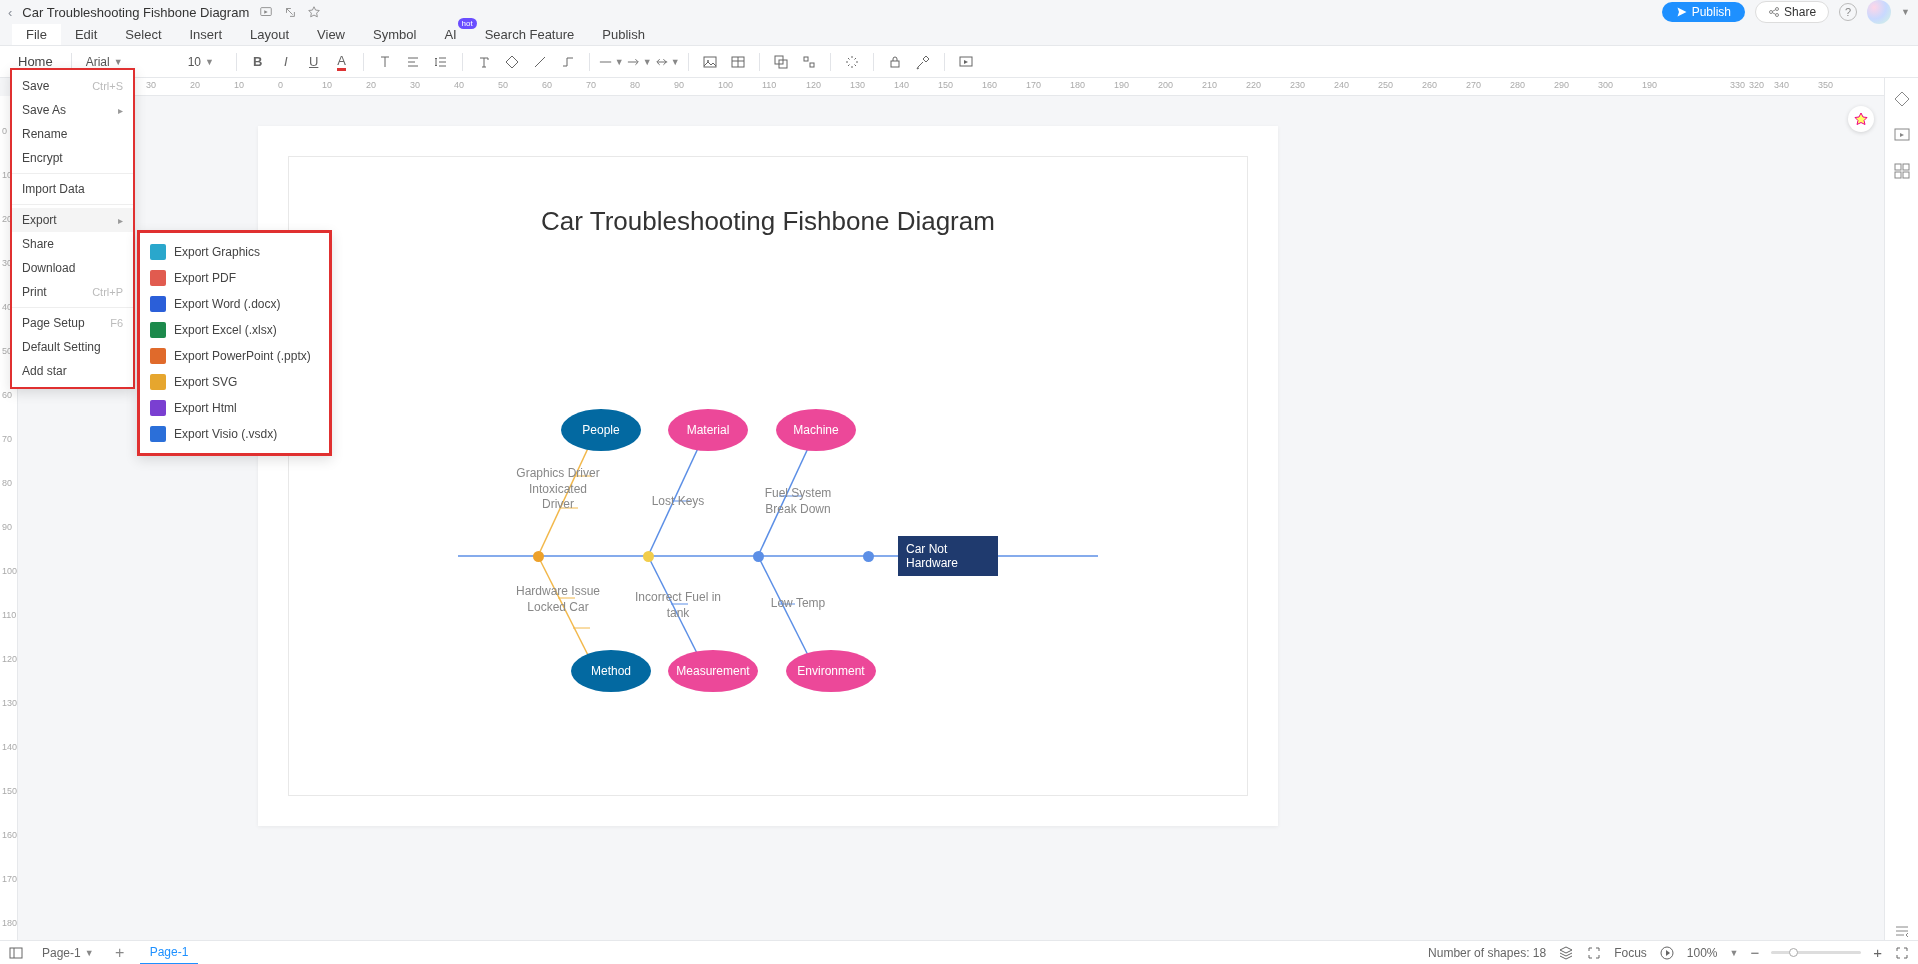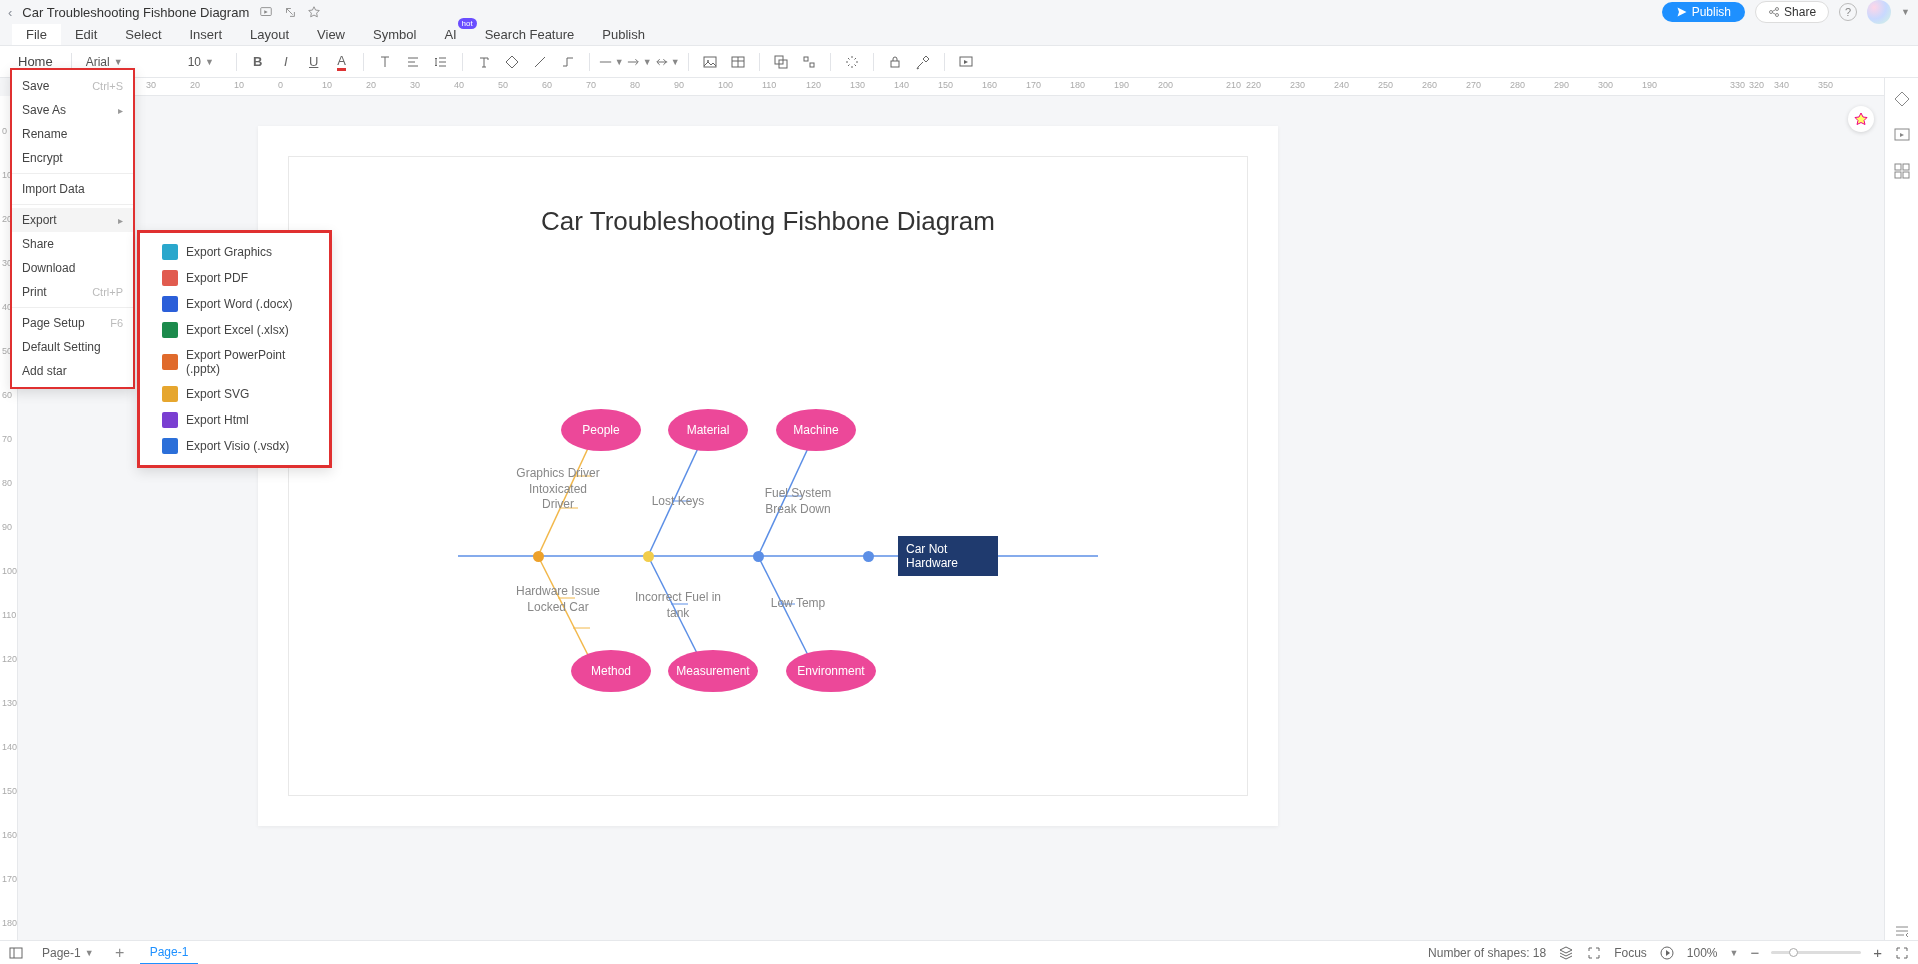--- a/index.html
+++ b/index.html
@@ -48,21 +48,21 @@
   .diagram-title { position:absolute; left:0; right:0; top:80px; text-align:center; font-size:26px; color:#333; }
 
   
   .dropdown { position:absolute; background:#fff; border:1px solid #ddd; box-shadow:0 4px 12px rgba(0,0,0,0.12); z-index:100;}
   .file-dd { left:10px; top:68px; width:125px; border:2px solid #e03030; padding:4px 0;}
   .dd-item { padding:5px 10px; font-size:12px; color:#444; display:flex; justify-content:space-between; align-items:center; cursor:pointer;}
   .dd-item .shortcut { color:#bbb; font-size:11px;}
   .dd-item .arrow { color:#999; font-size:10px;}
   .dd-sep { height:1px; background:#eee; margin:3px 0;}
 
-  .export-dd { left:137px; top:230px; width:195px; border:3px solid #e03030; padding:6px 12px;}
+  .export-dd { left:137px; top:230px; width:195px; border:3px solid #e03030; padding:6px 0;}
   .export-dd .dd-item { padding:5px 10px; gap:8px; justify-content:flex-start;}
   .export-dd .eicon { width:16px; height:16px; border-radius:2px; display:inline-block; flex-shrink:0;}
 
   
   .bottombar { position:absolute; left:0; right:0; bottom:0; height:24px; background:#fff; border-top:1px solid #e6e8eb; display:flex; align-items:center; padding:0 8px; gap:12px; font-size:12px; color:#666;}
   .bottombar .spacer { flex:1; }
   .page-sel { display:flex; align-items:center; gap:4px; padding:0 6px;}
   .page-tab { color:#1e90ff; border-bottom:2px solid #1e90ff; padding:4px 10px;}
   .zoom-slider { width:90px; height:3px; background:#ddd; position:relative; border-radius:2px;}
   .zoom-slider .knob { position:absolute; left:20%; top:-3px; width:9px; height:9px; background:#fff; border:1px solid #aaa; border-radius:50%;}
@@ -72,21 +72,21 @@
   .right-rail { position:absolute; right:0; top:78px; width:34px; bottom:24px; background:#fff; border-left:1px solid #e6e8eb; display:flex; flex-direction:column; align-items:center; padding-top:12px; gap:18px;}
   .right-rail .ricon { width:18px; height:18px; color:#888; cursor:pointer;}
   .right-rail .spacer { flex:1; }
 
   
   .ai-badge { position:absolute; right:44px; top:106px; width:26px; height:26px; border-radius:50%; background:#fff; box-shadow:0 1px 4px rgba(0,0,0,0.15); display:flex; align-items:center; justify-content:center;}
 
   
   .bubble { position:absolute; border-radius:50%; display:flex; align-items:center; justify-content:center; font-size:12px; color:#fff; font-weight:500;}
   .bubble.blue { background:#ec4899; }
-  .bubble.orange { background:#ec4899; }
+  .bubble.orange { background:#0369a1; }
   .headbox { position:absolute; background:#1f3a6e; color:#fff; font-size:12px; display:flex; align-items:center; justify-content:center; padding:0 8px;}
   .node-dot { position:absolute; width:11px; height:11px; border-radius:50%; }
   .causetext { position:absolute; font-size:12px; color:#888; text-align:center; line-height:1.3;}
 
 </style>
 </head>
 <body>
 
 <div class="titlebar">
   <span class="back">‹</span>
@@ -298,21 +298,21 @@
     <div class="tick" style="left: 744px;">110</div>
     <div class="tick" style="left: 788px;">120</div>
     <div class="tick" style="left: 832px;">130</div>
     <div class="tick" style="left: 876px;">140</div>
     <div class="tick" style="left: 920px;">150</div>
     <div class="tick" style="left: 964px;">160</div>
     <div class="tick" style="left: 1008px;">170</div>
     <div class="tick" style="left: 1052px;">180</div>
     <div class="tick" style="left: 1096px;">190</div>
     <div class="tick" style="left: 1140px;">200</div>
-    <div class="tick" style="left: 1184px; margin-left: 24px;">210</div>
+    <div class="tick" style="left: 1184px;">210</div>
     <div class="tick" style="left: 1228px;">220</div>
     <div class="tick" style="left: 1272px;">230</div>
     <div class="tick" style="left: 1316px;">240</div>
     <div class="tick" style="left: 1360px;">250</div>
     <div class="tick" style="left: 1404px;">260</div>
     <div class="tick" style="left: 1448px;">270</div>
     <div class="tick" style="left: 1492px;">280</div>
     <div class="tick" style="left: 1536px;">290</div>
     <div class="tick" style="left: 1580px;">300</div>
     <div class="tick" style="left: 1624px;">190</div>

